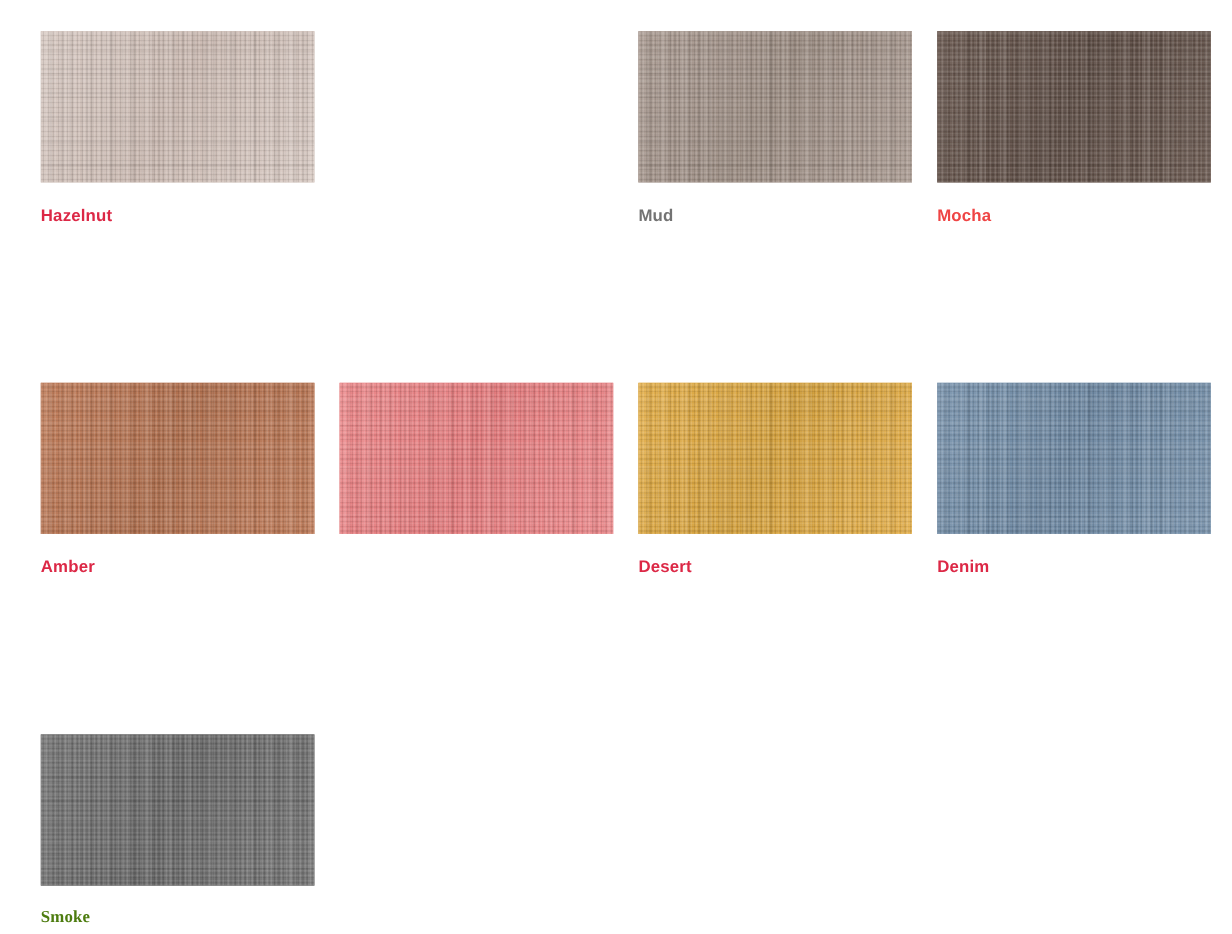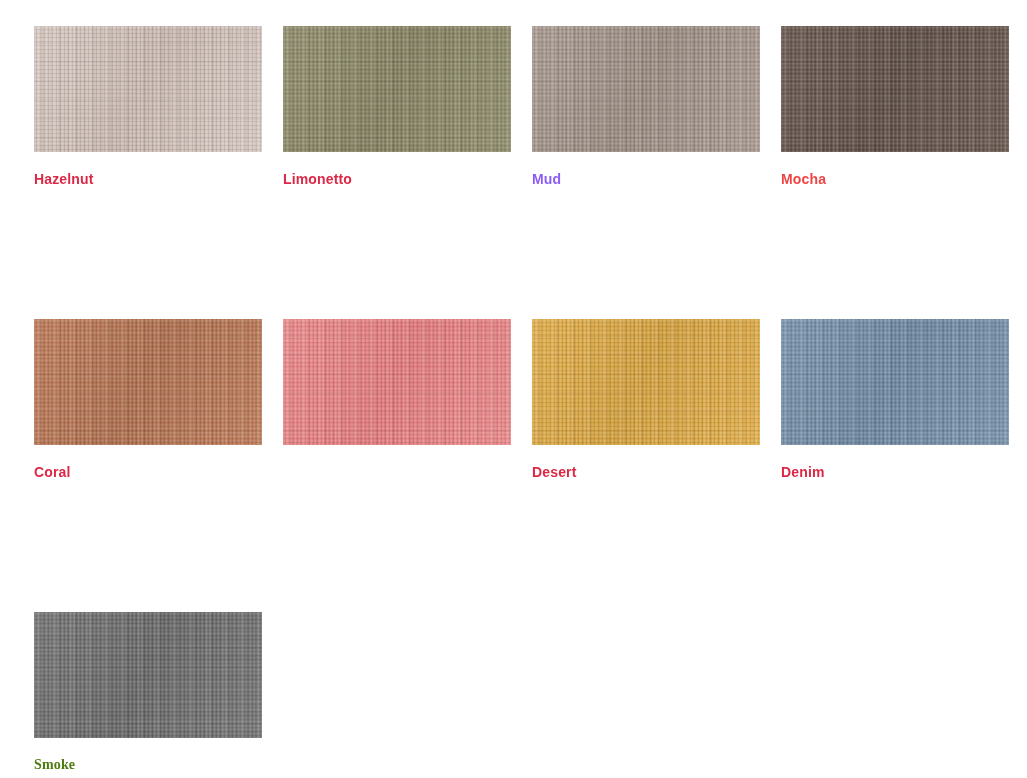--- a/index.html
+++ b/index.html
@@ -100,35 +100,31 @@
   }
 </style>
 </head>
 <body style="background: rgb(255, 255, 255);">
 
 <div id="swatch-grid">
     <div class="swatch-cell" style="left: 34px; top: 26px;">
       <div class="swatch-tile" style="background-color: rgb(216, 202, 195); background-image: linear-gradient(115deg, rgb(216, 202, 195) 0%, rgb(201, 184, 176) 48%, rgb(216, 202, 195) 100%);"></div>
       <div class="swatch-label" style="color: rgb(220, 40, 70);">Hazelnut</div>
     </div>
-    <div class="swatch-cell" style="left: 283px; top: 26px;">
-      <div class="swatch-tile" style="background-color: rgb(146, 143, 110); background-image: linear-gradient(115deg, rgb(146, 143, 110) 0%, rgb(131, 128, 95) 48%, rgb(146, 143, 110) 100%);"></div>
-      <div class="swatch-label" style="color: rgb(220, 40, 70);">Limonetto</div>
-    </div>
     <div class="swatch-cell" style="left: 532px; top: 26px;">
       <div class="swatch-tile" style="background-color: rgb(171, 156, 147); background-image: linear-gradient(115deg, rgb(171, 156, 147) 0%, rgb(154, 139, 129) 48%, rgb(171, 156, 147) 100%);"></div>
-      <div class="swatch-label" style="color: #8b5cf6;">Mud</div>
+      <div class="swatch-label" style="color: #737373;">Mud</div>
     </div>
     <div class="swatch-cell" style="left: 781px; top: 26px;">
       <div class="swatch-tile" style="background-color: rgb(107, 90, 81); background-image: linear-gradient(115deg, rgb(107, 90, 81) 0%, rgb(93, 77, 69) 48%, rgb(107, 90, 81) 100%);"></div>
       <div class="swatch-label" style="color: #ef4444;">Mocha</div>
     </div>
     <div class="swatch-cell" style="left: 34px; top: 319px;">
       <div class="swatch-tile" style="background-color: rgb(192, 125, 91); background-image: linear-gradient(115deg, rgb(192, 125, 91) 0%, rgb(174, 110, 77) 48%, rgb(192, 125, 91) 100%);"></div>
-      <div class="swatch-label" style="color: rgb(220, 40, 70);">Coral</div>
+      <div class="swatch-label" style="color: rgb(220, 40, 70);">Amber</div>
     </div>
     <div class="swatch-cell" style="left: 283px; top: 319px;">
       <div class="swatch-tile" style="background-color: rgb(236, 138, 140); background-image: linear-gradient(115deg, rgb(236, 138, 140) 0%, rgb(226, 122, 124) 48%, rgb(236, 138, 140) 100%);"></div>
     </div>
     <div class="swatch-cell" style="left: 532px; top: 319px;">
       <div class="swatch-tile" style="background-color: rgb(227, 175, 76); background-image: linear-gradient(115deg, rgb(227, 175, 76) 0%, rgb(211, 160, 61) 48%, rgb(227, 175, 76) 100%);"></div>
       <div class="swatch-label" style="color: rgb(220, 40, 70);">Desert</div>
     </div>
     <div class="swatch-cell" style="left: 781px; top: 319px;">
       <div class="swatch-tile" style="background-color: rgb(123, 149, 174); background-image: linear-gradient(115deg, rgb(123, 149, 174) 0%, rgb(108, 134, 160) 48%, rgb(123, 149, 174) 100%);"></div>

